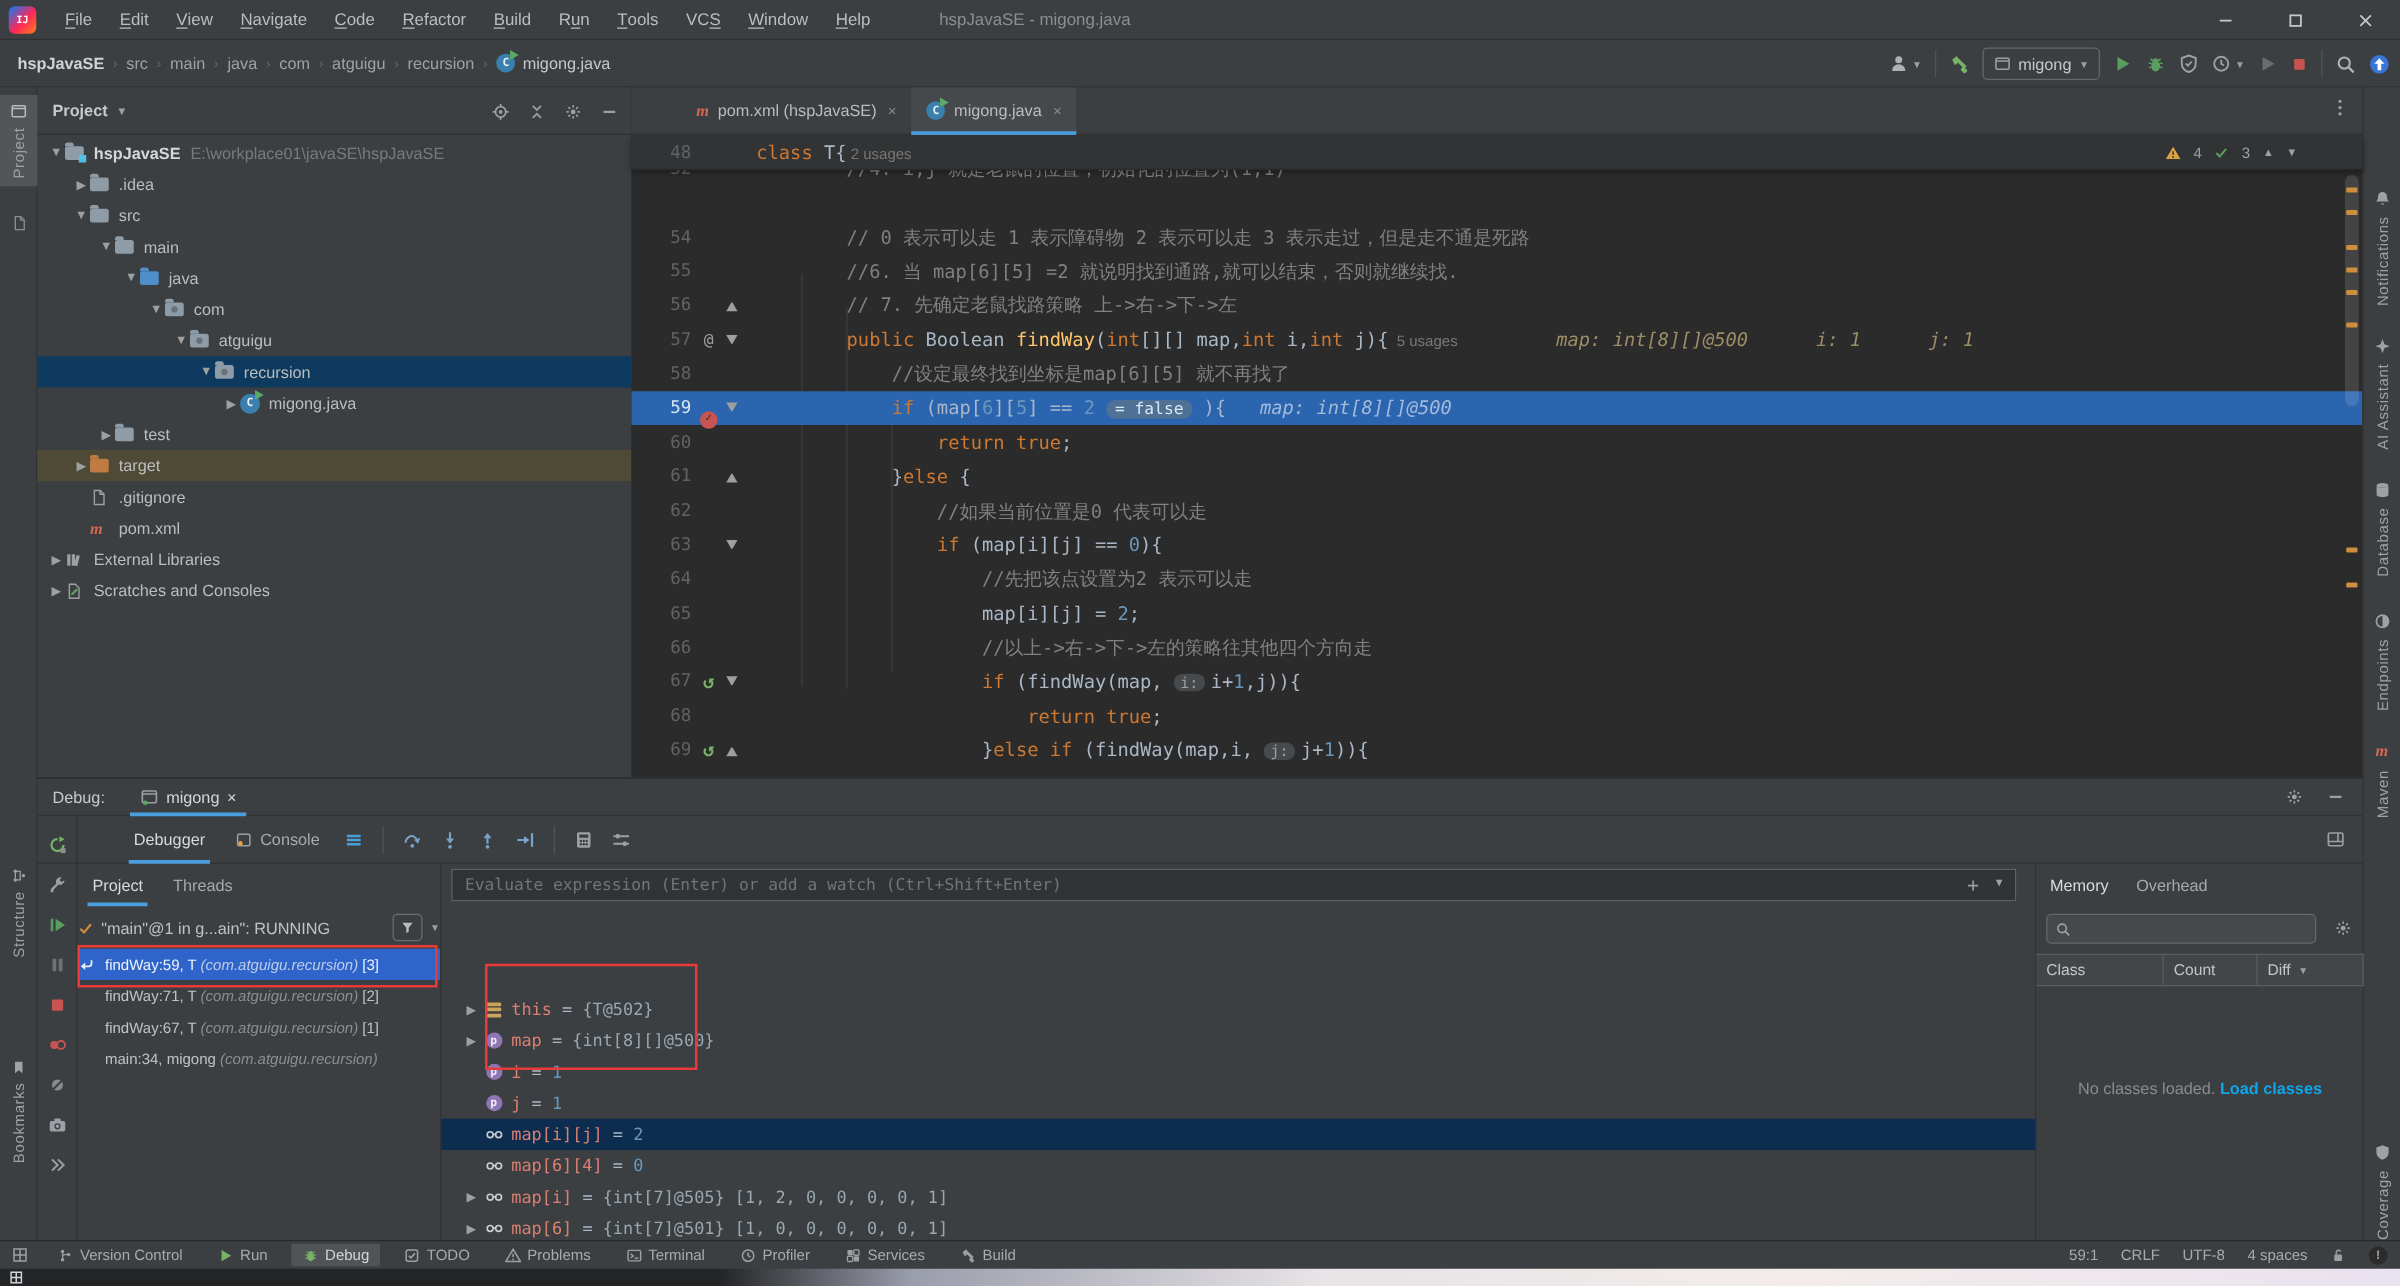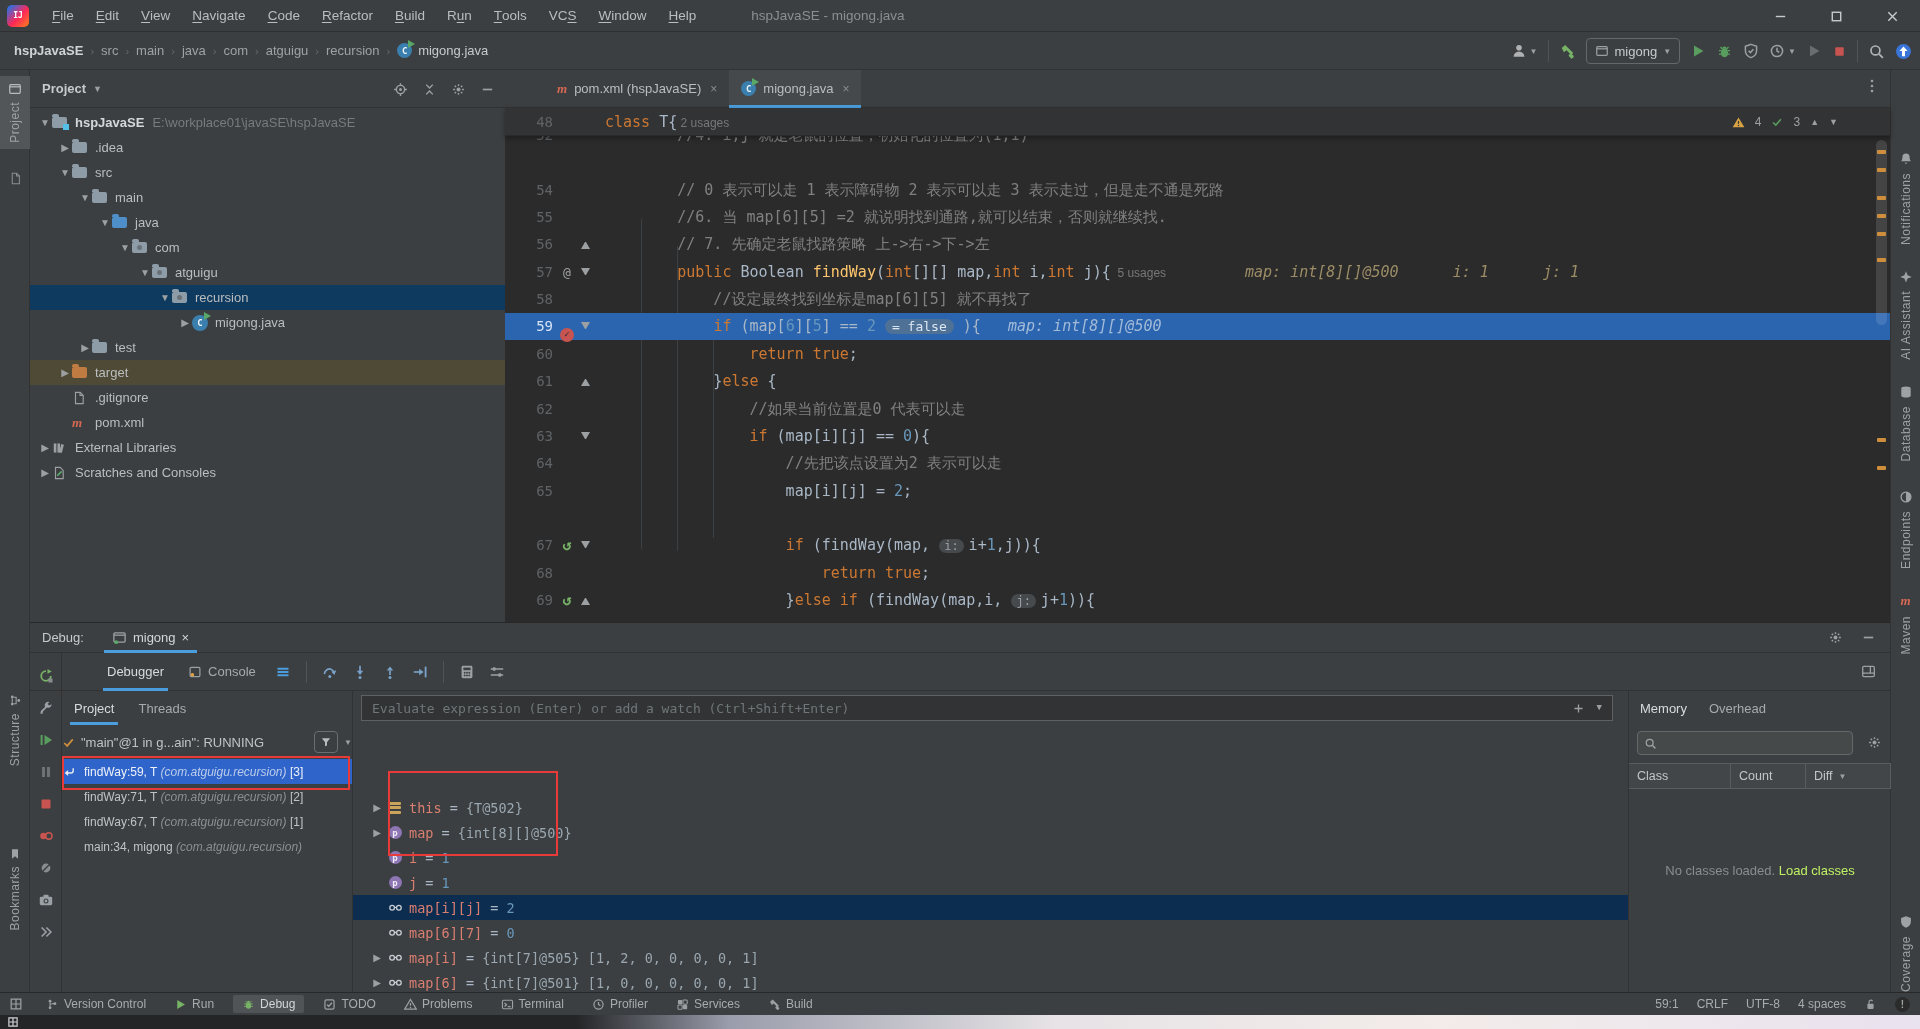--- a/index.html
+++ b/index.html
@@ -112,21 +112,21 @@
   .var-arrow { width:16px; margin-left:16px; color:#9da0a2; font-size:10px; text-align:center; flex:none; font-family:"Liberation Sans",sans-serif; }
   .var-ico { width:20px; flex:none; display:flex; justify-content:center; margin-right:4px; }
   .vname { color:#db7f71; } .veq { color:#a9b7c6; } .vref { color:#9aa7b0; } .vnum { color:#6897bb; }
   #mem-pane { position:absolute; left:1598px; top:68px; width:262px; height:302px; border-left:1px solid #323232; }
   .mem-tab { display:inline-flex; height:34px; align-items:center; padding:0 11px; color:#a7aaac; }
   .mem-tab.active { color:#d8dadc; }
   #mem-search { position:absolute; left:8px; top:40px; width:216px; height:24px; background:#45494a; border:1px solid #646869; border-radius:4px; display:flex; align-items:center; padding:0 6px; gap:5px; }
   #mem-head { position:absolute; left:0; top:72px; width:262px; height:26px; background:#434648; border-top:1px solid #5a5d5f; border-bottom:1px solid #5a5d5f; display:flex; font-size:12.5px; color:#c3c6c8; }
   .mem-col { display:flex; align-items:center; padding-left:8px; border-right:1px solid #5a5d5f; }
   #mem-empty { position:absolute; left:0; top:172px; width:262px; text-align:center; color:#8a8d8f; font-size:13px; }
-  #mem-empty a { color:#bef264; text-decoration:none; }
+  #mem-empty a { color:#0ea5e9; text-decoration:none;font-weight:bold; }
 
   
   #statusbar { left:0; top:992px; width:1920px; height:23px; background:#3c3f41; border-top:1px solid #282828; display:flex; align-items:center; font-size:12px; color:#a8abad; }
   .sb-item { display:flex; align-items:flex-end; gap:5px; padding:2px 9px; border-radius:2px; }
   .sb-item.active { background:#515456; color:#d3d6d8; }
   #sb-right { position:absolute; right:10px; display:flex; align-items:center; gap:18px; }
 
   
   #taskbar { left:0; top:1015px; width:1920px; height:14px; background:linear-gradient(90deg,#232527 0%,#232527 30%,#9a9dab 38%,#e7e3e6 55%,#f3ecea 75%,#e9e2ef 100%); }
 
@@ -533,20 +533,21 @@
         <div class="cline" style="top: 95.4px; padding-left: 23px;"><span class="lnum">56</span><span class="fold" style="border-left: 4.5px solid transparent; border-right: 4.5px solid transparent; border-bottom: 7px solid rgb(157, 160, 162);"></span><span class="codetext"><span class="c">        // 7. 先确定老鼠找路策略 上-&gt;右-&gt;下-&gt;左</span></span></div>
         <div class="cline" style="top: 122.75px;"><span class="lnum">57</span><span class="gut-ico" style="color: rgb(157, 160, 162); font-size: 13px;">@</span><span class="fold" style="border-left: 4.5px solid transparent; border-right: 4.5px solid transparent; border-top: 7px solid rgb(157, 160, 162);"></span><span class="codetext"><span class="d">        </span><span class="k">public </span><span class="d">Boolean </span><span class="m">findWay</span><span class="d">(</span><span class="k">int</span><span class="d">[][] map,</span><span class="k">int</span><span class="d"> i,</span><span class="k">int</span><span class="d"> j){</span><span class="g">  5 usages</span></span><span class="hintfar">map: int[8][]@500      i: 1      j: 1</span></div>
         <div class="cline" style="top: 150.1px;"><span class="lnum">58</span><span class="codetext"><span class="c">            //设定最终找到坐标是map[6][5] 就不再找了</span></span></div>
         <div class="cline exec" style="top: 177.45px;"><span class="lnum">59</span><span class="gut-ico" style="top: 6px;"><span class="bp">✓</span></span><span class="fold" style="border-left: 4.5px solid transparent; border-right: 4.5px solid transparent; border-top: 7px solid rgb(157, 160, 162);"></span><span class="codetext"><span class="d">            </span><span class="k">if </span><span class="d">(map[</span><span class="n2">6</span><span class="d">][</span><span class="n2">5</span><span class="d">] == </span><span class="n2">2 </span><span class="chip">= false</span><span class="d"> ){</span><span class="hintline">   map: int[8][]@500</span></span></div>
         <div class="cline" style="top: 204.8px;"><span class="lnum">60</span><span class="codetext"><span class="d">                </span><span class="k">return </span><span class="k">true</span><span class="d">;</span></span></div>
         <div class="cline" style="top: 232.15px;"><span class="lnum">61</span><span class="fold" style="border-left: 4.5px solid transparent; border-right: 4.5px solid transparent; border-bottom: 7px solid rgb(157, 160, 162);"></span><span class="codetext"><span class="d">            }</span><span class="k">else</span><span class="d"> {</span></span></div>
         <div class="cline" style="top: 259.5px;"><span class="lnum">62</span><span class="codetext"><span class="c">                //如果当前位置是0 代表可以走</span></span></div>
         <div class="cline" style="top: 286.85px;"><span class="lnum">63</span><span class="fold" style="border-left: 4.5px solid transparent; border-right: 4.5px solid transparent; border-top: 7px solid rgb(157, 160, 162);"></span><span class="codetext"><span class="d">                </span><span class="k">if </span><span class="d">(map[i][j] == </span><span class="n2">0</span><span class="d">){</span></span></div>
         <div class="cline" style="top: 314.2px;"><span class="lnum">64</span><span class="codetext"><span class="c">                    //先把该点设置为2 表示可以走</span></span></div>
         <div class="cline" style="top: 341.55px;"><span class="lnum">65</span><span class="codetext"><span class="d">                    map[i][j] = </span><span class="n2">2</span><span class="d">;</span></span></div>
+        <div class="cline" style="top: 368.9px;"><span class="lnum">66</span><span class="codetext"><span class="c">                    //以上-&gt;右-&gt;下-&gt;左的策略往其他四个方向走</span></span></div>
         <div class="cline" style="top: 396.25px;"><span class="lnum">67</span><span class="gut-ico" style="color: rgb(119, 178, 103); font-weight: 700;">↺</span><span class="fold" style="border-left: 4.5px solid transparent; border-right: 4.5px solid transparent; border-top: 7px solid rgb(157, 160, 162);"></span><span class="codetext"><span class="d">                    </span><span class="k">if </span><span class="d">(findWay(map, </span><span class="pill">i:</span><span class="d">i+</span><span class="n2">1</span><span class="d">,j)){</span></span></div>
         <div class="cline" style="top: 423.6px;"><span class="lnum">68</span><span class="codetext"><span class="d">                        </span><span class="k">return </span><span class="k">true</span><span class="d">;</span></span></div>
         <div class="cline" style="top: 450.95px;"><span class="lnum">69</span><span class="gut-ico" style="color: rgb(119, 178, 103); font-weight: 700;">↺</span><span class="fold" style="border-left: 4.5px solid transparent; border-right: 4.5px solid transparent; border-bottom: 7px solid rgb(157, 160, 162);"></span><span class="codetext"><span class="d">                    }</span><span class="k">else if </span><span class="d">(findWay(map,i, </span><span class="pill">j:</span><span class="d">j+</span><span class="n2">1</span><span class="d">)){</span></span></div>
       </div>
     <div id="sthumb"></div>
   <div class="smark" style="top: 80px;"></div>
       <div class="smark" style="top: 98px;"></div>
       <div class="smark" style="top: 126px;"></div>
       <div class="smark" style="top: 144px;"></div>
       <div class="smark" style="top: 162px;"></div>
@@ -864,21 +865,21 @@
           <div class="var-row" style="top: 179px;"><span class="var-arrow"></span><span class="var-ico"><span style="width: 13px; height: 13px; border-radius: 50%; background: rgb(142, 118, 180); color: rgb(240, 236, 246); font: 700 9px &quot;DejaVu Sans Mono&quot;, monospace; display: flex; align-items: center; justify-content: center;">p</span></span><span class="vname">j</span><span class="veq"> = </span><span class="vnum">1</span></div>
           <div class="var-row sel" style="top: 204px;"><span class="var-arrow"></span><span class="var-ico"><span class="ico" style="color: rgb(199, 205, 211);"><svg width="15" height="15" viewBox="0 0 16 16" fill="currentColor">
                   <circle cx="4.4" cy="8.3" r="2.5" fill="none" stroke="currentColor" stroke-width="1.4"></circle>
                   <circle cx="11.6" cy="8.3" r="2.5" fill="none" stroke="currentColor" stroke-width="1.4"></circle>
                   <path stroke="currentColor" stroke-width="1.4" fill="none" d="M6.9 8h2.2"></path>
                 </svg></span></span><span class="vname">map[i][j]</span><span class="veq"> = </span><span class="vnum">2</span></div>
           <div class="var-row" style="top: 229px;"><span class="var-arrow"></span><span class="var-ico"><span class="ico" style="color: rgb(199, 205, 211);"><svg width="15" height="15" viewBox="0 0 16 16" fill="currentColor">
                   <circle cx="4.4" cy="8.3" r="2.5" fill="none" stroke="currentColor" stroke-width="1.4"></circle>
                   <circle cx="11.6" cy="8.3" r="2.5" fill="none" stroke="currentColor" stroke-width="1.4"></circle>
                   <path stroke="currentColor" stroke-width="1.4" fill="none" d="M6.9 8h2.2"></path>
-                </svg></span></span><span class="vname">map[6][7]</span><span class="veq"> = </span><span class="vnum">0</span></div>
+                </svg></span></span><span class="vname">map[6][4]</span><span class="veq"> = </span><span class="vnum">0</span></div>
           <div class="var-row" style="top: 254px;"><span class="var-arrow">▶</span><span class="var-ico"><span class="ico" style="color: rgb(199, 205, 211);"><svg width="15" height="15" viewBox="0 0 16 16" fill="currentColor">
                   <circle cx="4.4" cy="8.3" r="2.5" fill="none" stroke="currentColor" stroke-width="1.4"></circle>
                   <circle cx="11.6" cy="8.3" r="2.5" fill="none" stroke="currentColor" stroke-width="1.4"></circle>
                   <path stroke="currentColor" stroke-width="1.4" fill="none" d="M6.9 8h2.2"></path>
                 </svg></span></span><span class="vname">map[i]</span><span class="veq"> = </span><span class="vref">{int[7]@505}</span><span class="vref"> [1, 2, 0, 0, 0, 0, 1]</span></div>
           <div class="var-row" style="top: 279px;"><span class="var-arrow">▶</span><span class="var-ico"><span class="ico" style="color: rgb(199, 205, 211);"><svg width="15" height="15" viewBox="0 0 16 16" fill="currentColor">
                   <circle cx="4.4" cy="8.3" r="2.5" fill="none" stroke="currentColor" stroke-width="1.4"></circle>
                   <circle cx="11.6" cy="8.3" r="2.5" fill="none" stroke="currentColor" stroke-width="1.4"></circle>
                   <path stroke="currentColor" stroke-width="1.4" fill="none" d="M6.9 8h2.2"></path>
                 </svg></span></span><span class="vname">map[6]</span><span class="veq"> = </span><span class="vref">{int[7]@501}</span><span class="vref"> [1, 0, 0, 0, 0, 0, 1]</span></div>

